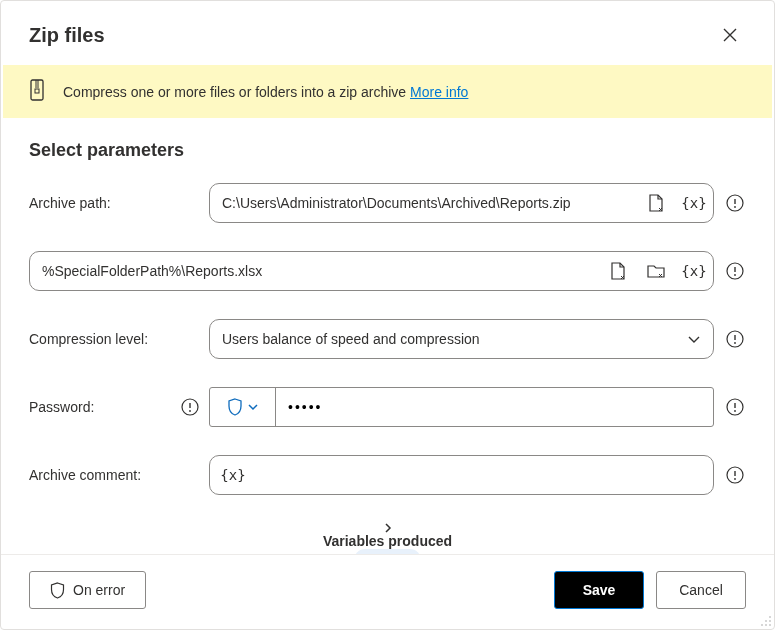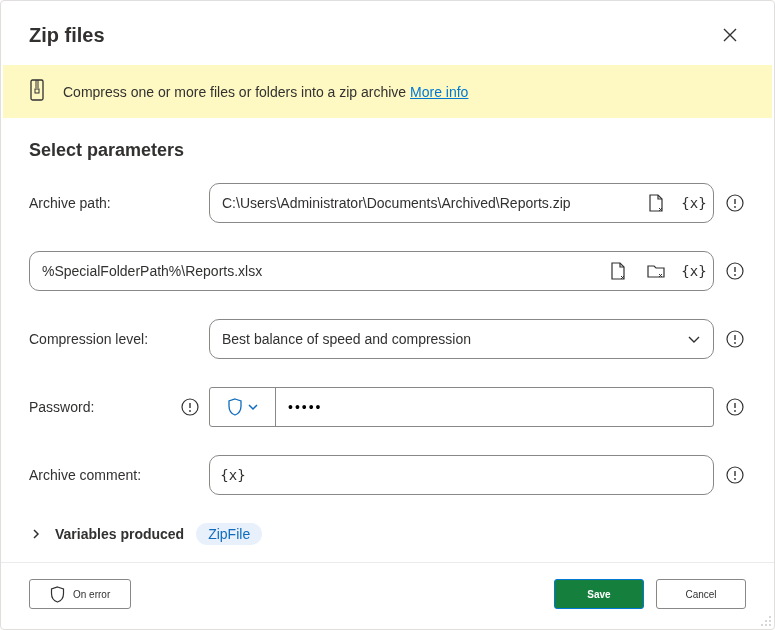--- a/index.html
+++ b/index.html
@@ -137,23 +137,24 @@
     align-items:center;
     padding:0 12px;
   }
   .password-field input {
     border:none; outline:none; font-size:14px; width:100%;
     letter-spacing:2px;
   }
   .vars-row {
     display:flex;
     align-items:center;
-    gap:12px;
+    gap:0;
     font-size:14px;
     margin-top:4px;
+    flex-direction:column;
   }
   .chevron-r {
     display:inline-flex;
     width:14px;
     justify-content:center;
     color:#323130;
   }
   .pill {
     background:#e8f1fb;
     color:#0f6cbd;
@@ -162,38 +163,38 @@
     font-size:14px;
   }
   .footer {
     border-top:1px solid #edebe9;
     padding:16px 28px 20px 28px;
     display:flex;
     align-items:center;
     justify-content:space-between;
   }
   .btn {
-    height:30px;
+    height:38px;
     padding:0 20px;
     border-radius:3px;
-    font-size:10px;
+    font-size:14px;
     cursor:pointer;
     display:inline-flex;
     align-items:center;
     justify-content:center;
     gap:8px;
     min-width:90px;
   }
   .btn-default {
     background:#fff;
     border:1px solid #8a8886;
     color:#323130;
   }
   .btn-primary {
-    background:#15803d;
+    background:#000000;
     border:1px solid #0078d4;
     color:#fff;
     font-weight:600;
   }
   .footer-right { display:flex; gap:12px; }
   .resize-grip {
     position:absolute;
     right:2px; bottom:2px;
     width:14px; height:14px;
     opacity:.45;
@@ -281,21 +282,21 @@
               <line x1="9" y1="5" x2="9" y2="10" stroke="#323130" stroke-width="1.4"></line>
             </svg>
         </span>
       </div>
     </div>
 
     <div class="row">
       <div class="label-col">Compression level:</div>
       <div class="field-col">
         <div class="select-input">
-          <span class="value">Best balance of speed and compression</span>
+          <span class="value">Users balance of speed and compression</span>
           <span class="icon-slot">
             <svg width="14" height="14" viewBox="0 0 14 14">
                 <path d="M2 5l5 5 5-5" fill="none" stroke="#323130" stroke-width="1.4"></path>
               </svg>
           </span>
         </div>
         <span class="help-icon">
           <svg width="18" height="18" viewBox="0 0 18 18">
               <circle cx="9" cy="9" r="8" fill="none" stroke="#323130" stroke-width="1.2"></circle>
               <circle cx="9" cy="13" r="0.9" fill="#323130"></circle>

